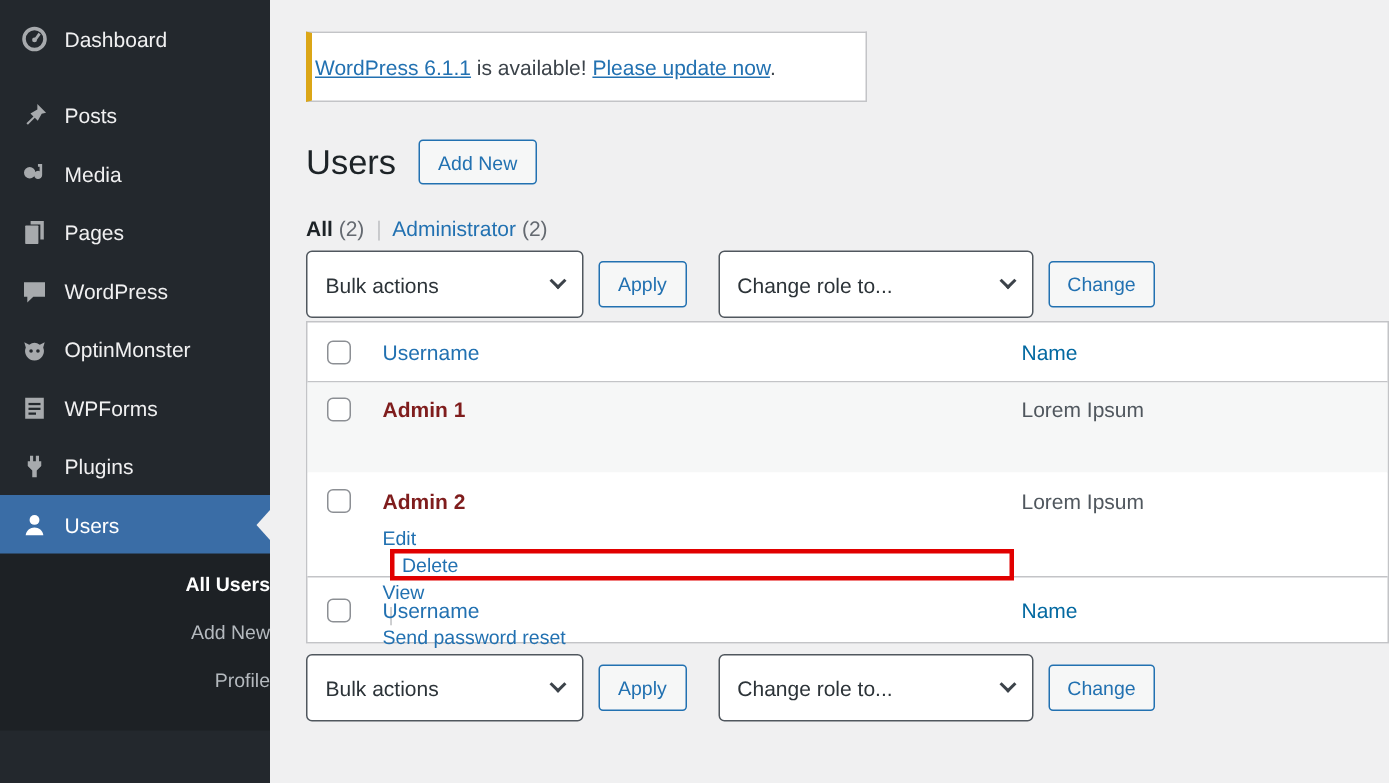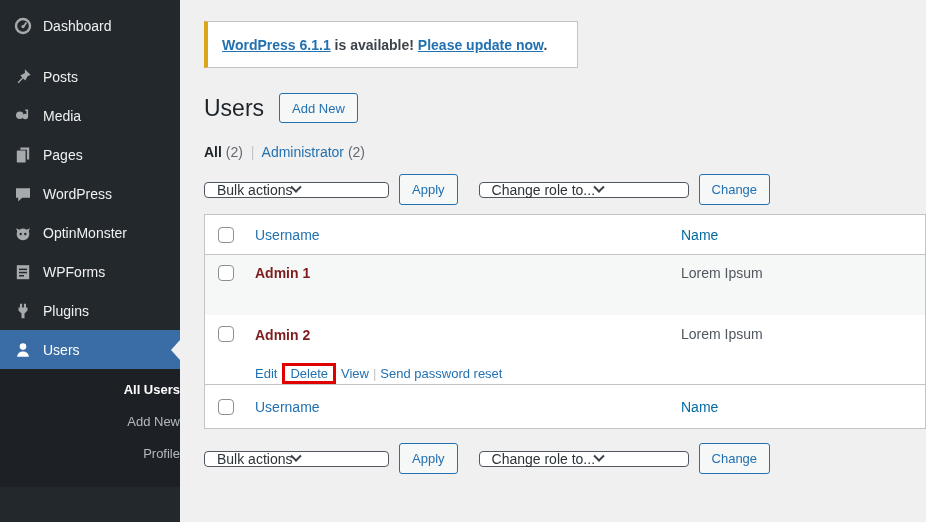--- a/index.html
+++ b/index.html
@@ -39,22 +39,22 @@
     font-size:13px; color:#b4b9be; cursor:pointer;justify-content:flex-end;
   }
   .submenu-item.current { color:#ffffff; font-weight:bold; }
 
   
   .content { position:absolute; left:204px; top:0; width:722px; height:100%; }
 
   .notice {
     margin-top:21px; width:374px; height:47px;
     background:#fff; border:1px solid #c3c4c7; border-left:4px solid #dba617;
-    display:flex; align-items:center; padding:0 14px;
-    font-size:14px; color:#3c434a;font-weight:bold;
+    display:flex; align-items:center; padding:0 2px;
+    font-size:14px; color:#3c434a;
   }
   .notice a { color:#2271b1; text-decoration:underline; cursor:pointer; }
 
   .heading-row { margin-top:25px; display:flex; align-items:center; gap:15px; height:30px; }
   .page-title { font-size:23px; font-weight:400; color:#1d2327; }
   .btn {
     display:inline-flex; align-items:center; justify-content:center;
     background:#f6f7f7; border:1px solid #2271b1; border-radius:3px;
     color:#2271b1; font-size:13px; height:30px; padding:0 12px; cursor:pointer;
     font-family:"Liberation Sans", sans-serif;
@@ -62,22 +62,22 @@
 
   .filters { margin-top:21px; font-size:14px; height:17px; }
   .filters .current-filter { color:#1d2327; font-weight:bold; }
   .filters .count { color:#646970; }
   .filters .sep { color:#c3c4c7; margin:0 4px; }
   .filters a { color:#2271b1; text-decoration:none; cursor:pointer; }
 
   .controls { margin-top:13px; display:flex; align-items:center; height:31px; }
   .controls.bottom { margin-top:14px; }
   .select {
-    height:16px; background:#fff; border:1px solid #50575e; border-radius:4px;
-    display:flex; align-items:center; 
+    height:45px; background:#fff; border:1px solid #50575e; border-radius:4px;
+    display:flex; align-items:center; justify-content:space-between;
     padding:0 12px; font-size:14px; color:#2c3338; cursor:pointer;
   }
   .select.bulk { width:185px; }
   .select.role { width:210px; margin-left:21px; }
   .chevron {
     width:8px; height:8px; border-right:2px solid #3c434a; border-bottom:2px solid #3c434a;
     transform:rotate(45deg) translate(-2px,-2px); flex:0 0 8px;
   }
   .controls .btn { margin-left:10px; height:31px; }
 
@@ -89,21 +89,21 @@
   .trow.data-row-1 { height:60px; background:#f6f7f7; align-items:start; padding-top:10px; }
   .trow.data-row-2 { height:69px; background:#fff; align-items:start; padding-top:11px; }
   .checkbox {
     width:16px; height:16px; border:1px solid #8c8f94; border-radius:4px;
     background:#fff; margin-left:13px; cursor:pointer;
   }
   .col-header-link { color:#2271b1; font-size:14px; text-decoration:none; cursor:pointer; }
   .col-header-text { color:#0369a1; font-size:14px; }
   .username-link { color:#7f1d1d; font-size:14px; font-weight:bold; text-decoration:none; cursor:pointer; }
   .name-cell { color:#50575e; font-size:14px; }
-  .row-actions { display:flex; align-items:center; margin-top:19px; font-size:13px; }
+  .row-actions { display:flex; margin-top:7px; font-size:13px;flex-direction:column; }
   .row-actions a { color:#2271b1; text-decoration:none; cursor:pointer; }
   .row-actions .sep { color:#c3c4c7; margin:0 4px; }
   .delete-box {
     border:3px solid #e10000; padding:0 5px; margin:0 5px;
     display:inline-flex; align-items:center;
   }
   .delete-link { color:#b32d2e; text-decoration:none; cursor:pointer; font-size:13px; }
 </style>
 </head>
 <body>

